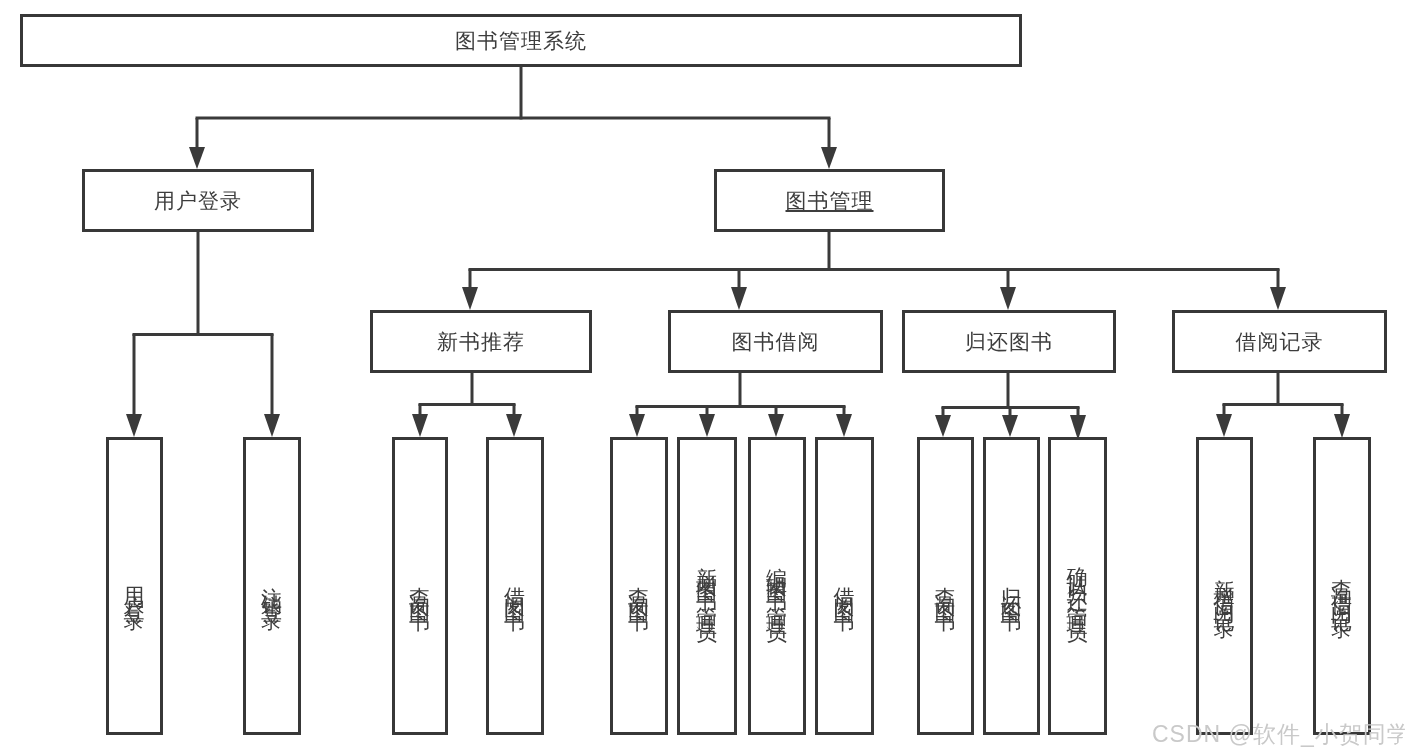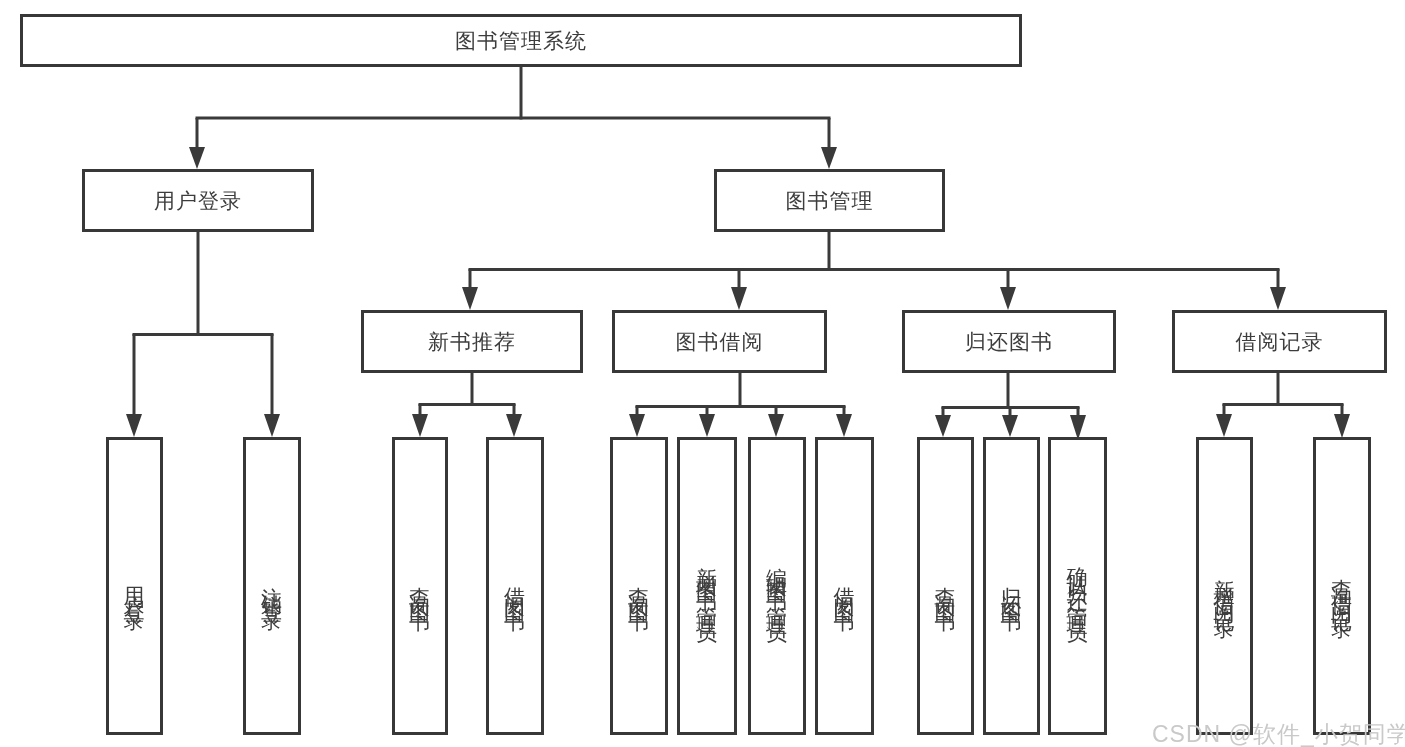--- a/index.html
+++ b/index.html
@@ -45,23 +45,23 @@
   .vbox span {
     writing-mode: vertical-rl;
     font-size: 21px;
     letter-spacing: 8px;
     line-height: 1;
     white-space: nowrap;
   }
   
   .b-root        { left: 20px;   top: 14px;  width: 1002px; height: 53px; }
   .b-user-login  { left: 82px;   top: 169px; width: 232px;  height: 63px; }
-  .b-book-mgmt   { left: 714px;  top: 169px; width: 231px;  height: 63px; }
-  .b-new-rec     { left: 361px;  top: 310px; width: 222px;  height: 63px; }
-  .b-borrow      { left: 612px;  top: 310px; width: 215px;  height: 63px; }
+  .b-book-mgmt   { left: 714px;  top: 169px; width: 231px;  height: 63px; text-decoration: underline; }
+  .b-new-rec     { left: 370px;  top: 310px; width: 222px;  height: 63px; }
+  .b-borrow      { left: 668px;  top: 310px; width: 215px;  height: 63px; }
   .b-current     { left: 902px;  top: 310px; width: 214px;  height: 63px; }
   .b-records     { left: 1172px; top: 310px; width: 215px;  height: 63px; }
   
   .v-user-login  { left: 106px;  width: 57px; }
   .v-logout      { left: 243px;  width: 58px; }
   .v-query-1     { left: 392px;  width: 56px; }
   .v-borrow-1    { left: 486px;  width: 58px; }
   .v-query-2     { left: 610px;  width: 58px; }
   .v-add-book    { left: 677px;  width: 60px; }
   .v-edit-book   { left: 748px;  width: 58px; }

